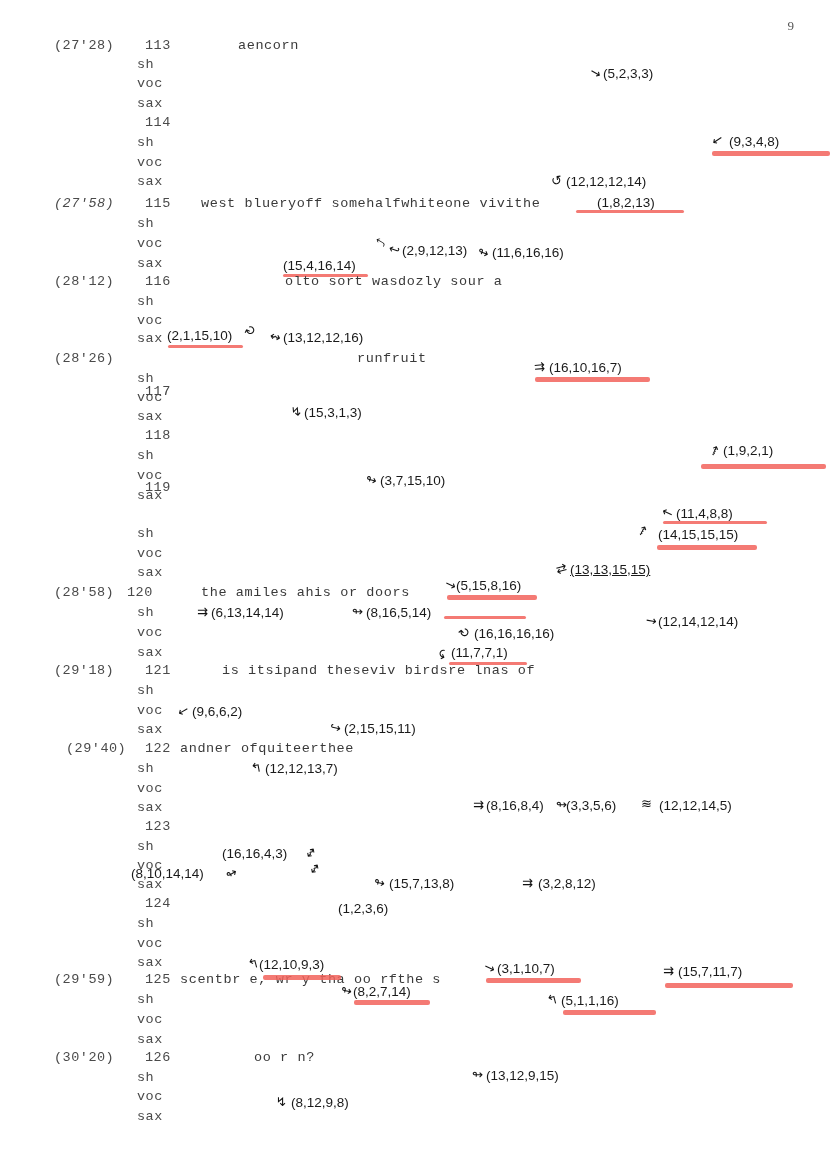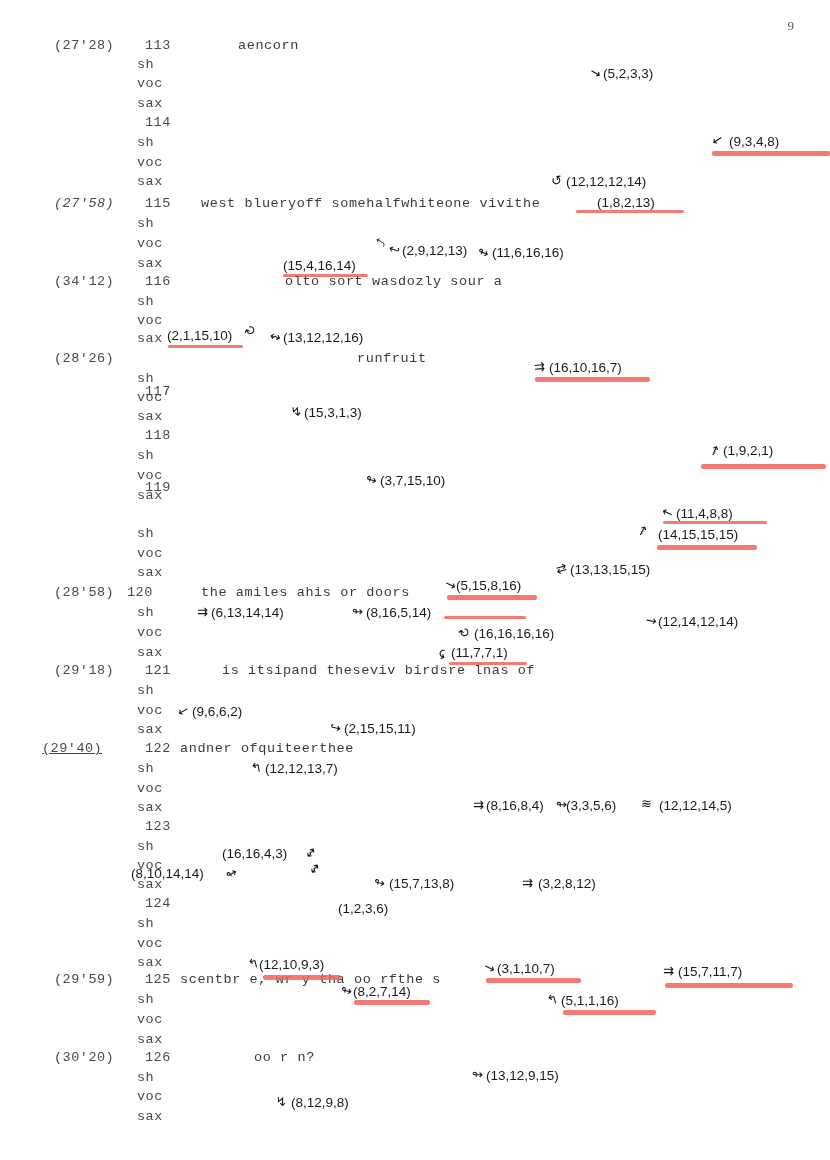--- a/index.html
+++ b/index.html
@@ -59,21 +59,21 @@
   <div class="gl rot" style="left:378px; top:236px; transform:rotate(-60deg);">⤴</div>
   <div class="quad" style="left:283px; top:258px;">(15,4,16,14)</div>
   <div class="hl t" style="left:283px; top:274px; width:85px;"></div>
 
   <div class="gl rot" style="left:389px; top:243px; transform:rotate(20deg);">↩</div>
   <div class="quad" style="left:402px; top:243px;">(2,9,12,13)</div>
 
   <div class="gl rot" style="left:478px; top:246px; transform:rotate(20deg);">↬</div>
   <div class="quad" style="left:492px; top:245px;">(11,6,16,16)</div>
 
-  <div class="tc" style="left:54px;  top:274px;">(34'12)</div>
+  <div class="tc" style="left:54px;  top:274px;">(28'12)</div>
   <div class="barnum" style="left:145px; top:274px;">116</div>
   <div class="lyric" style="left:285px; top:274px;">olto sort wasdozly sour a</div>
   <div class="label" style="left:137px; top:294px;">sh</div>
   <div class="label" style="left:137px; top:313px;">voc</div>
   <div class="label" style="left:137px; top:331px;">sax</div>
 
   <div class="quad" style="left:167px; top:328px;">(2,1,15,10)</div>
   <div class="hl t" style="left:168px; top:345px; width:75px;"></div>
   <div class="gl rot" style="left:245px; top:324px; transform:rotate(-65deg);">↻</div>
 
@@ -113,21 +113,21 @@
 
   <div class="gl rot" style="left:662px; top:506px; transform:rotate(-20deg);">↖</div>
   <div class="quad" style="left:676px; top:506px;">(11,4,8,8)</div>
   <div class="hl t" style="left:663px; top:521px; width:104px;"></div>
 
   <div class="gl rot" style="left:637px; top:524px; transform:rotate(-62deg);">⇝</div>
   <div class="quad" style="left:658px; top:527px;">(14,15,15,15)</div>
   <div class="hl f" style="left:657px; top:545px; width:100px;"></div>
 
   <div class="gl rot" style="left:556px; top:562px; transform:rotate(-15deg);">⇄</div>
-  <div class="quad" style="left:570px; top:562px;">(13,13,15,15)</div>
+  <div class="quad" style="left:570px; top:562px;text-decoration:underline;">(13,13,15,15)</div>
 
   <div class="tc" style="left:54px;  top:585px;">(28'58)</div>
   <div class="barnum" style="left:127px; top:585px;">120</div>
   <div class="lyric" style="left:201px; top:585px;">the amiles ahis or doors</div>
   <div class="label" style="left:137px; top:605px;">sh</div>
   <div class="label" style="left:137px; top:625px;">voc</div>
   <div class="label" style="left:137px; top:645px;">sax</div>
 
   <div class="gl rot" style="left:445px; top:578px; transform:rotate(-20deg);">↘</div>
   <div class="quad" style="left:456px; top:578px;">(5,15,8,16)</div>
@@ -156,21 +156,21 @@
   <div class="label" style="left:137px; top:683px;">sh</div>
   <div class="label" style="left:137px; top:703px;">voc</div>
   <div class="label" style="left:137px; top:722px;">sax</div>
 
   <div class="gl rot" style="left:178px; top:704px; transform:rotate(15deg);">↙</div>
   <div class="quad" style="left:192px; top:704px;">(9,6,6,2)</div>
 
   <div class="gl rot" style="left:330px; top:721px; transform:rotate(12deg);">↪</div>
   <div class="quad" style="left:344px; top:721px;">(2,15,15,11)</div>
 
-  <div class="tc" style="left:42px;  top:741px;text-decoration:underline;">(29'40)</div>
+  <div class="tc" style="left:66px;  top:741px;">(29'40)</div>
   <div class="barnum" style="left:145px; top:741px;">122</div>
   <div class="lyric" style="left:180px; top:741px;">andner ofquiteerthee</div>
   <div class="label" style="left:137px; top:761px;">sh</div>
   <div class="label" style="left:137px; top:781px;">voc</div>
   <div class="label" style="left:137px; top:800px;">sax</div>
 
   <div class="gl rot" style="left:251px; top:761px; transform:rotate(-10deg);">↰</div>
   <div class="quad" style="left:265px; top:761px;">(12,12,13,7)</div>
 
   <div class="gl rot" style="left:473px; top:798px;">⇉</div>

